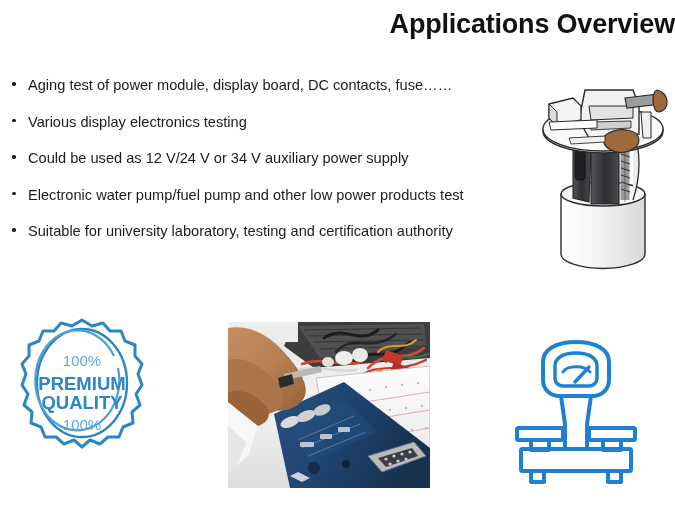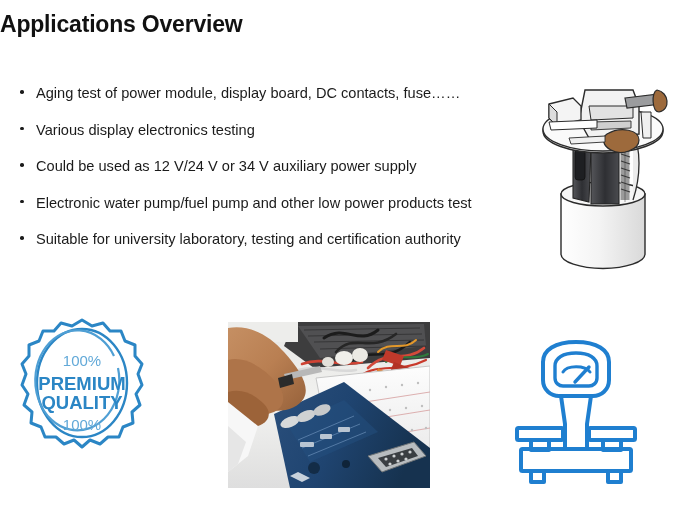--- a/index.html
+++ b/index.html
@@ -20,34 +20,34 @@
     width: 675px;
     height: 506px;
     background: #ffffff;
   }
   
   #page-title {
     position: absolute;
     left: 0;
     top: 8px;
     width: 675px;
-    text-align: left;
-    font-size: 23px;
+    text-align: right;
+    font-size: 27px;
     font-weight: bold;
     color: #111111;
     letter-spacing: -0.2px;
     line-height: 32px;
   }
   
   #bullet-list {
     position: absolute;
     left: 9px;
     top: 74px;
     width: 520px;
-    margin: 8px;
+    margin: 0;
     padding: 0;
     list-style: none;
   }
   #bullet-list li {
     position: relative;
     padding-left: 19px;
     height: 36.5px;
     line-height: 22px;
     font-size: 14.6px;
     color: #1b1b1b;

